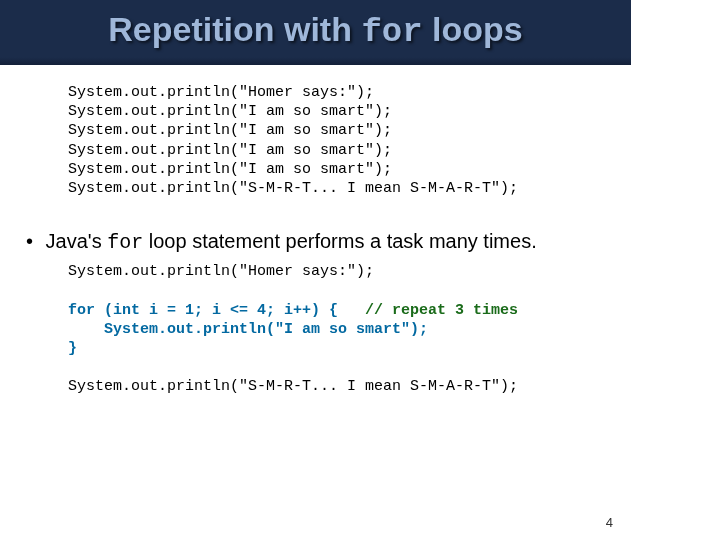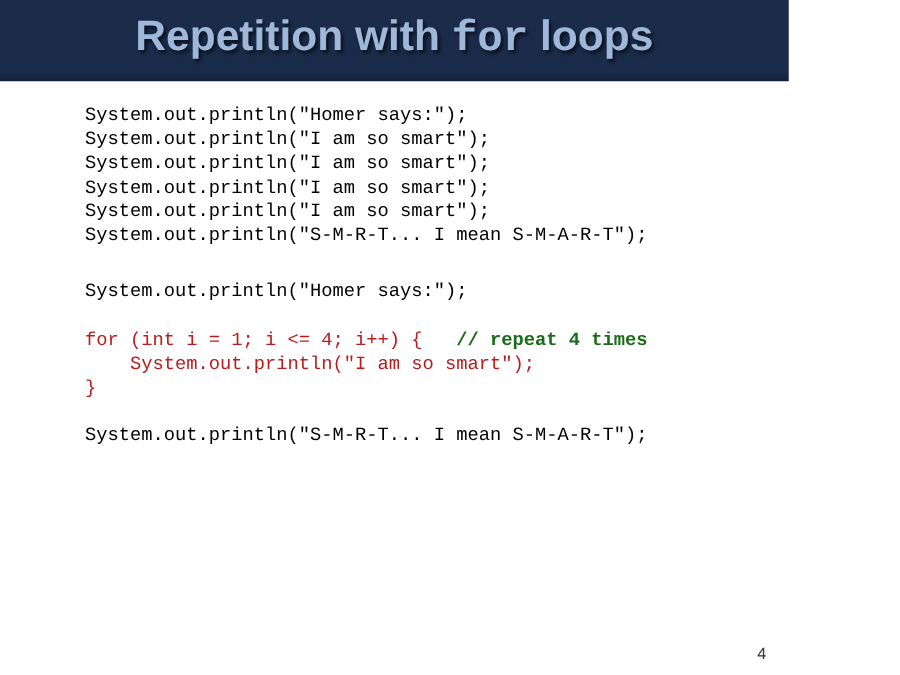--- a/index.html
+++ b/index.html
@@ -51,22 +51,22 @@
   }
   pre.code {
     font-family: "Courier New", Courier, monospace;
     font-size: 15px;
     line-height: 1.28;
     white-space: pre;
     margin: 4px 0 4px 42px;
     color: #000;
   }
   pre.code .kw {
-    color: #b91c1c;
-    font-weight: normal;
+    color: #0369a1;
+    font-weight: bold;
     text-align: center;
   }
   pre.code .cm {
     color: #1a6b1a;
     font-weight: bold;
   }
   .page-num {
     position: absolute;
     bottom: 10px;
     right: 18px;
@@ -92,24 +92,28 @@
 
     <pre class="code"><span>System.out.println("Homer says:");</span>
 <span>System.out.println("I am so smart");</span>
 <span>System.out.println("I am so smart");</span>
 <span>System.out.println("I am so smart");</span>
 <span>System.out.println("I am so smart");</span>
 <span>System.out.println("S-M-R-T... I mean S-M-A-R-T");</span></pre>
 
     <div class="sep2"></div>
 
+    <div class="bullet">
+      <span class="dot">•</span>
+      <span>Java's </span><span class="mono">for</span><span> loop statement performs a task many times.</span>
+    </div>
 
     <pre class="code"><span>System.out.println("Homer says:");</span>
 
-<span class="kw">for (int i = 1; i &lt;= 4; i++) {</span><span class="cm">   // repeat 4 times</span>
+<span class="kw">for (int i = 1; i &lt;= 4; i++) {</span><span class="cm">   // repeat 3 times</span>
 <span class="kw">    System.out.println("I am so smart");</span>
 <span class="kw">}</span>
 
 <span>System.out.println("S-M-R-T... I mean S-M-A-R-T");</span></pre>
 
   </div>
 
   <div class="page-num">4</div>
 
 </div>

